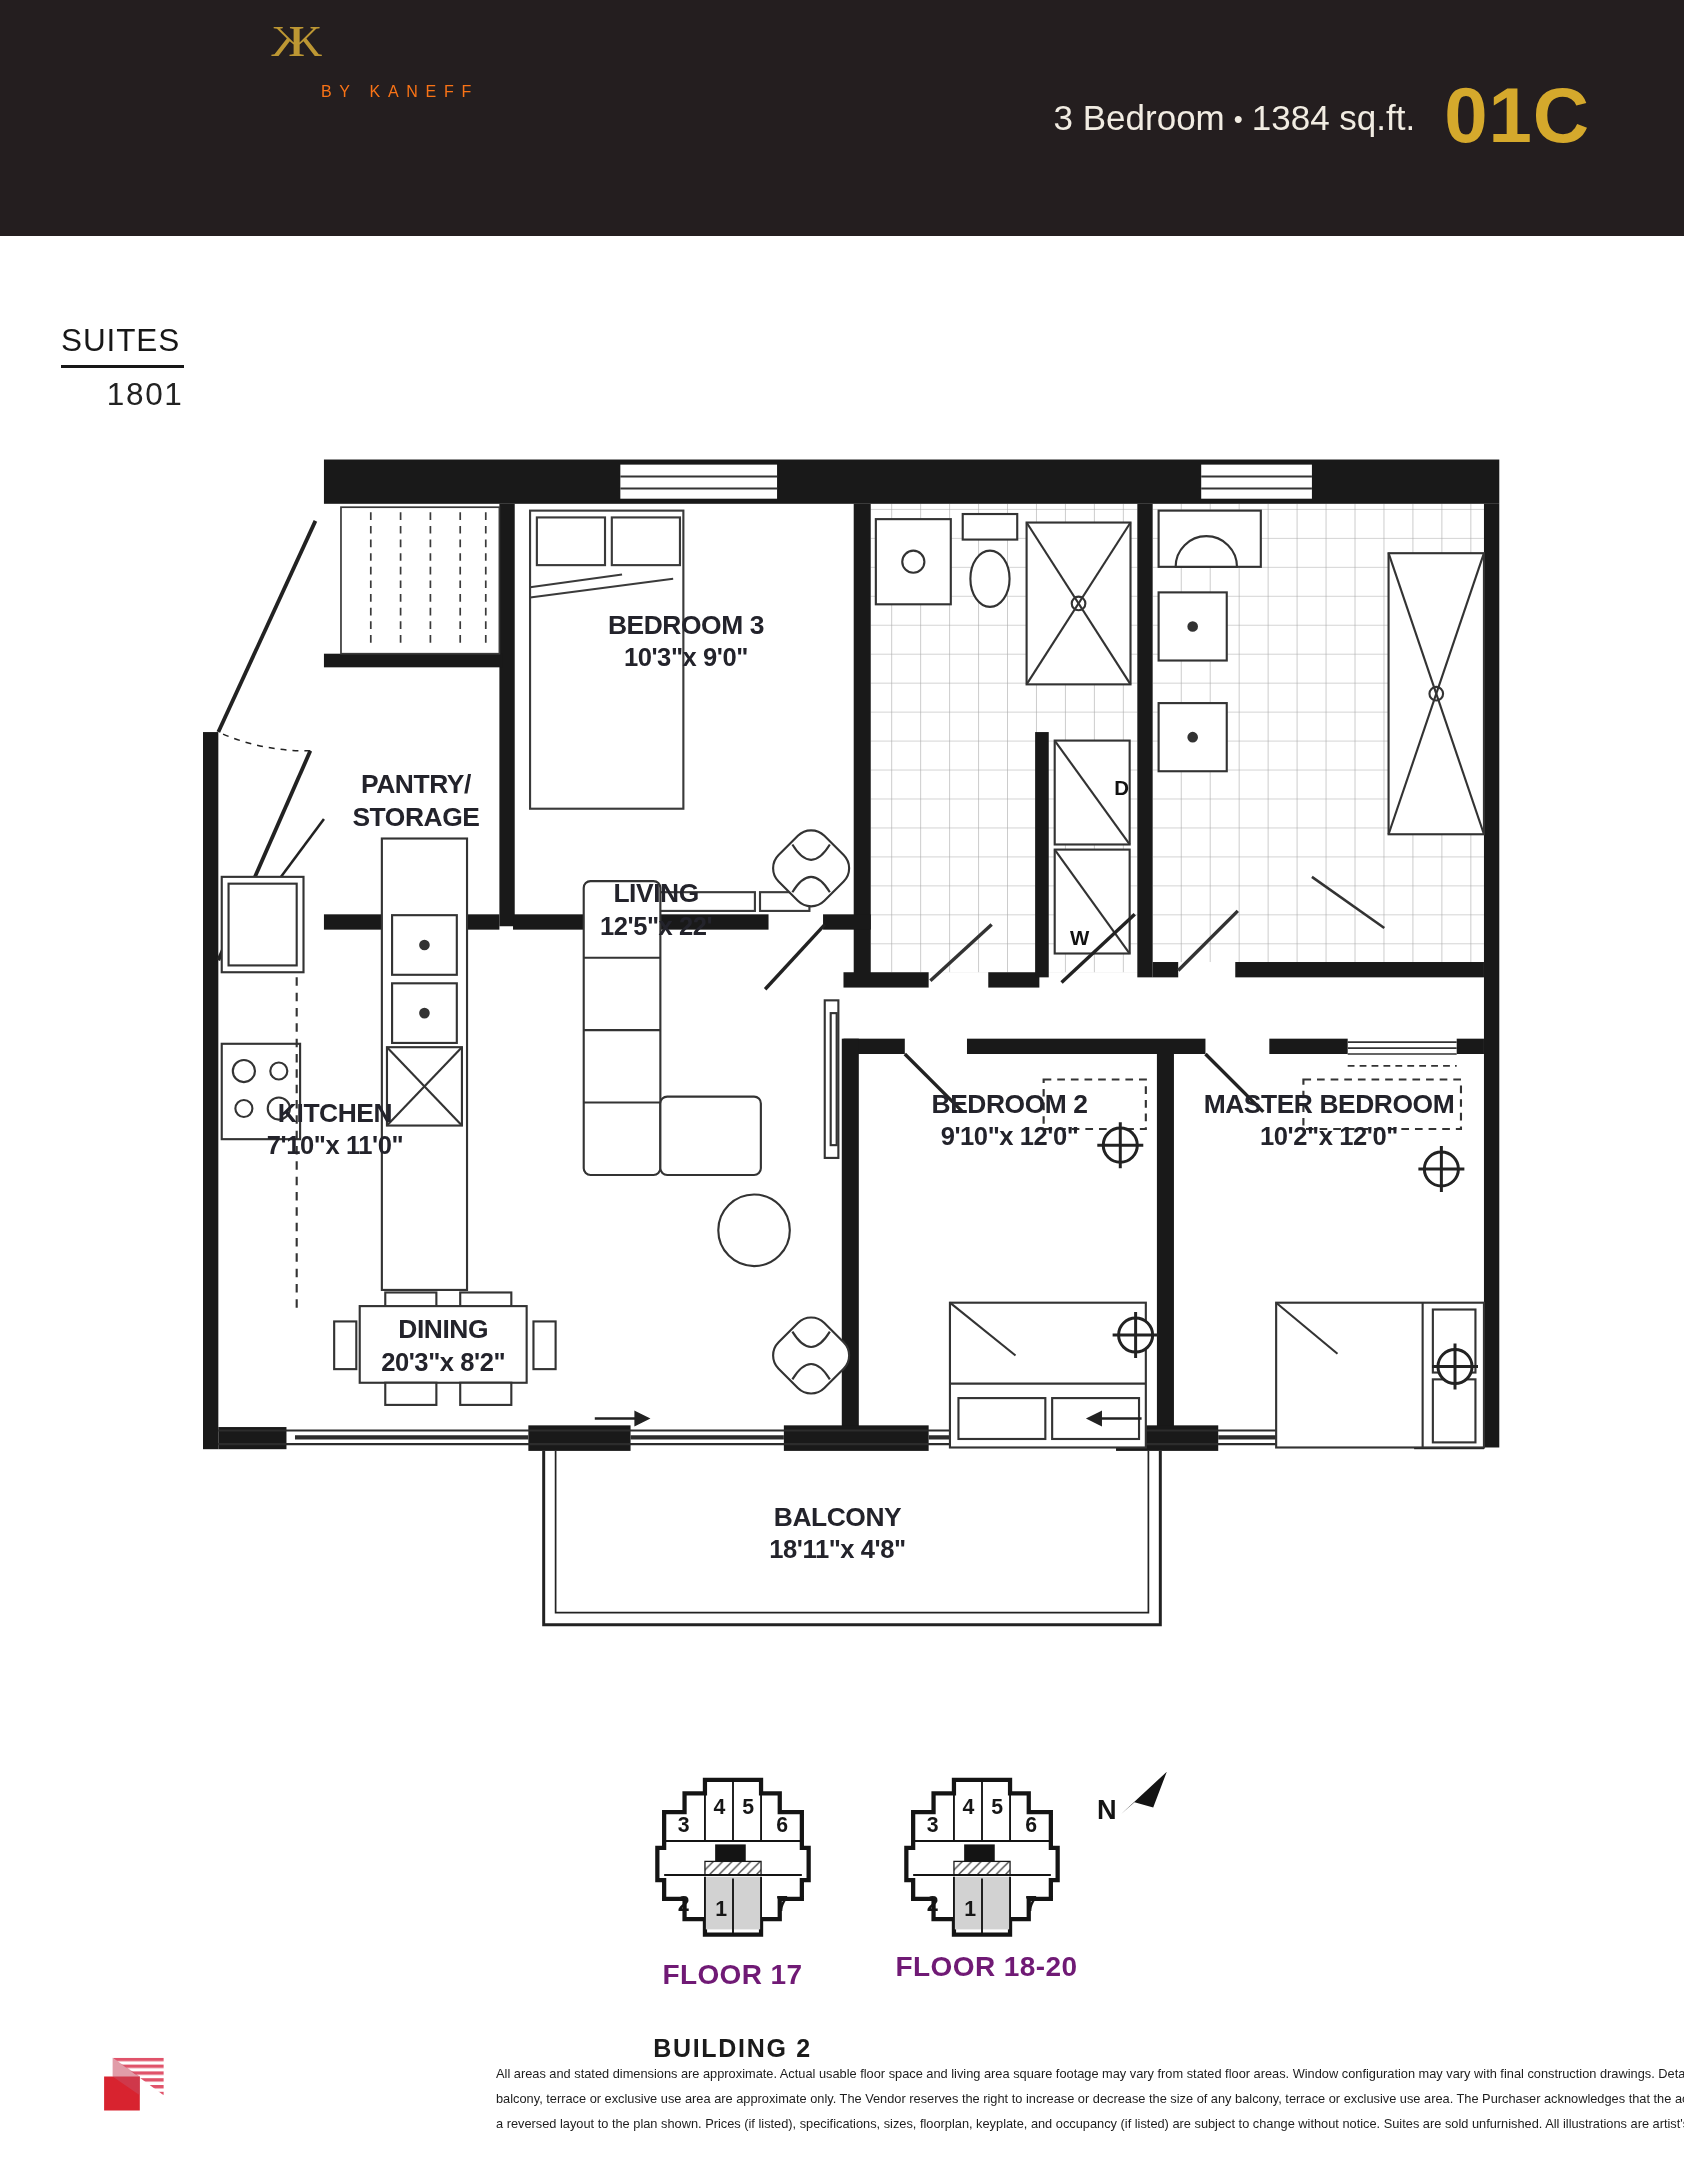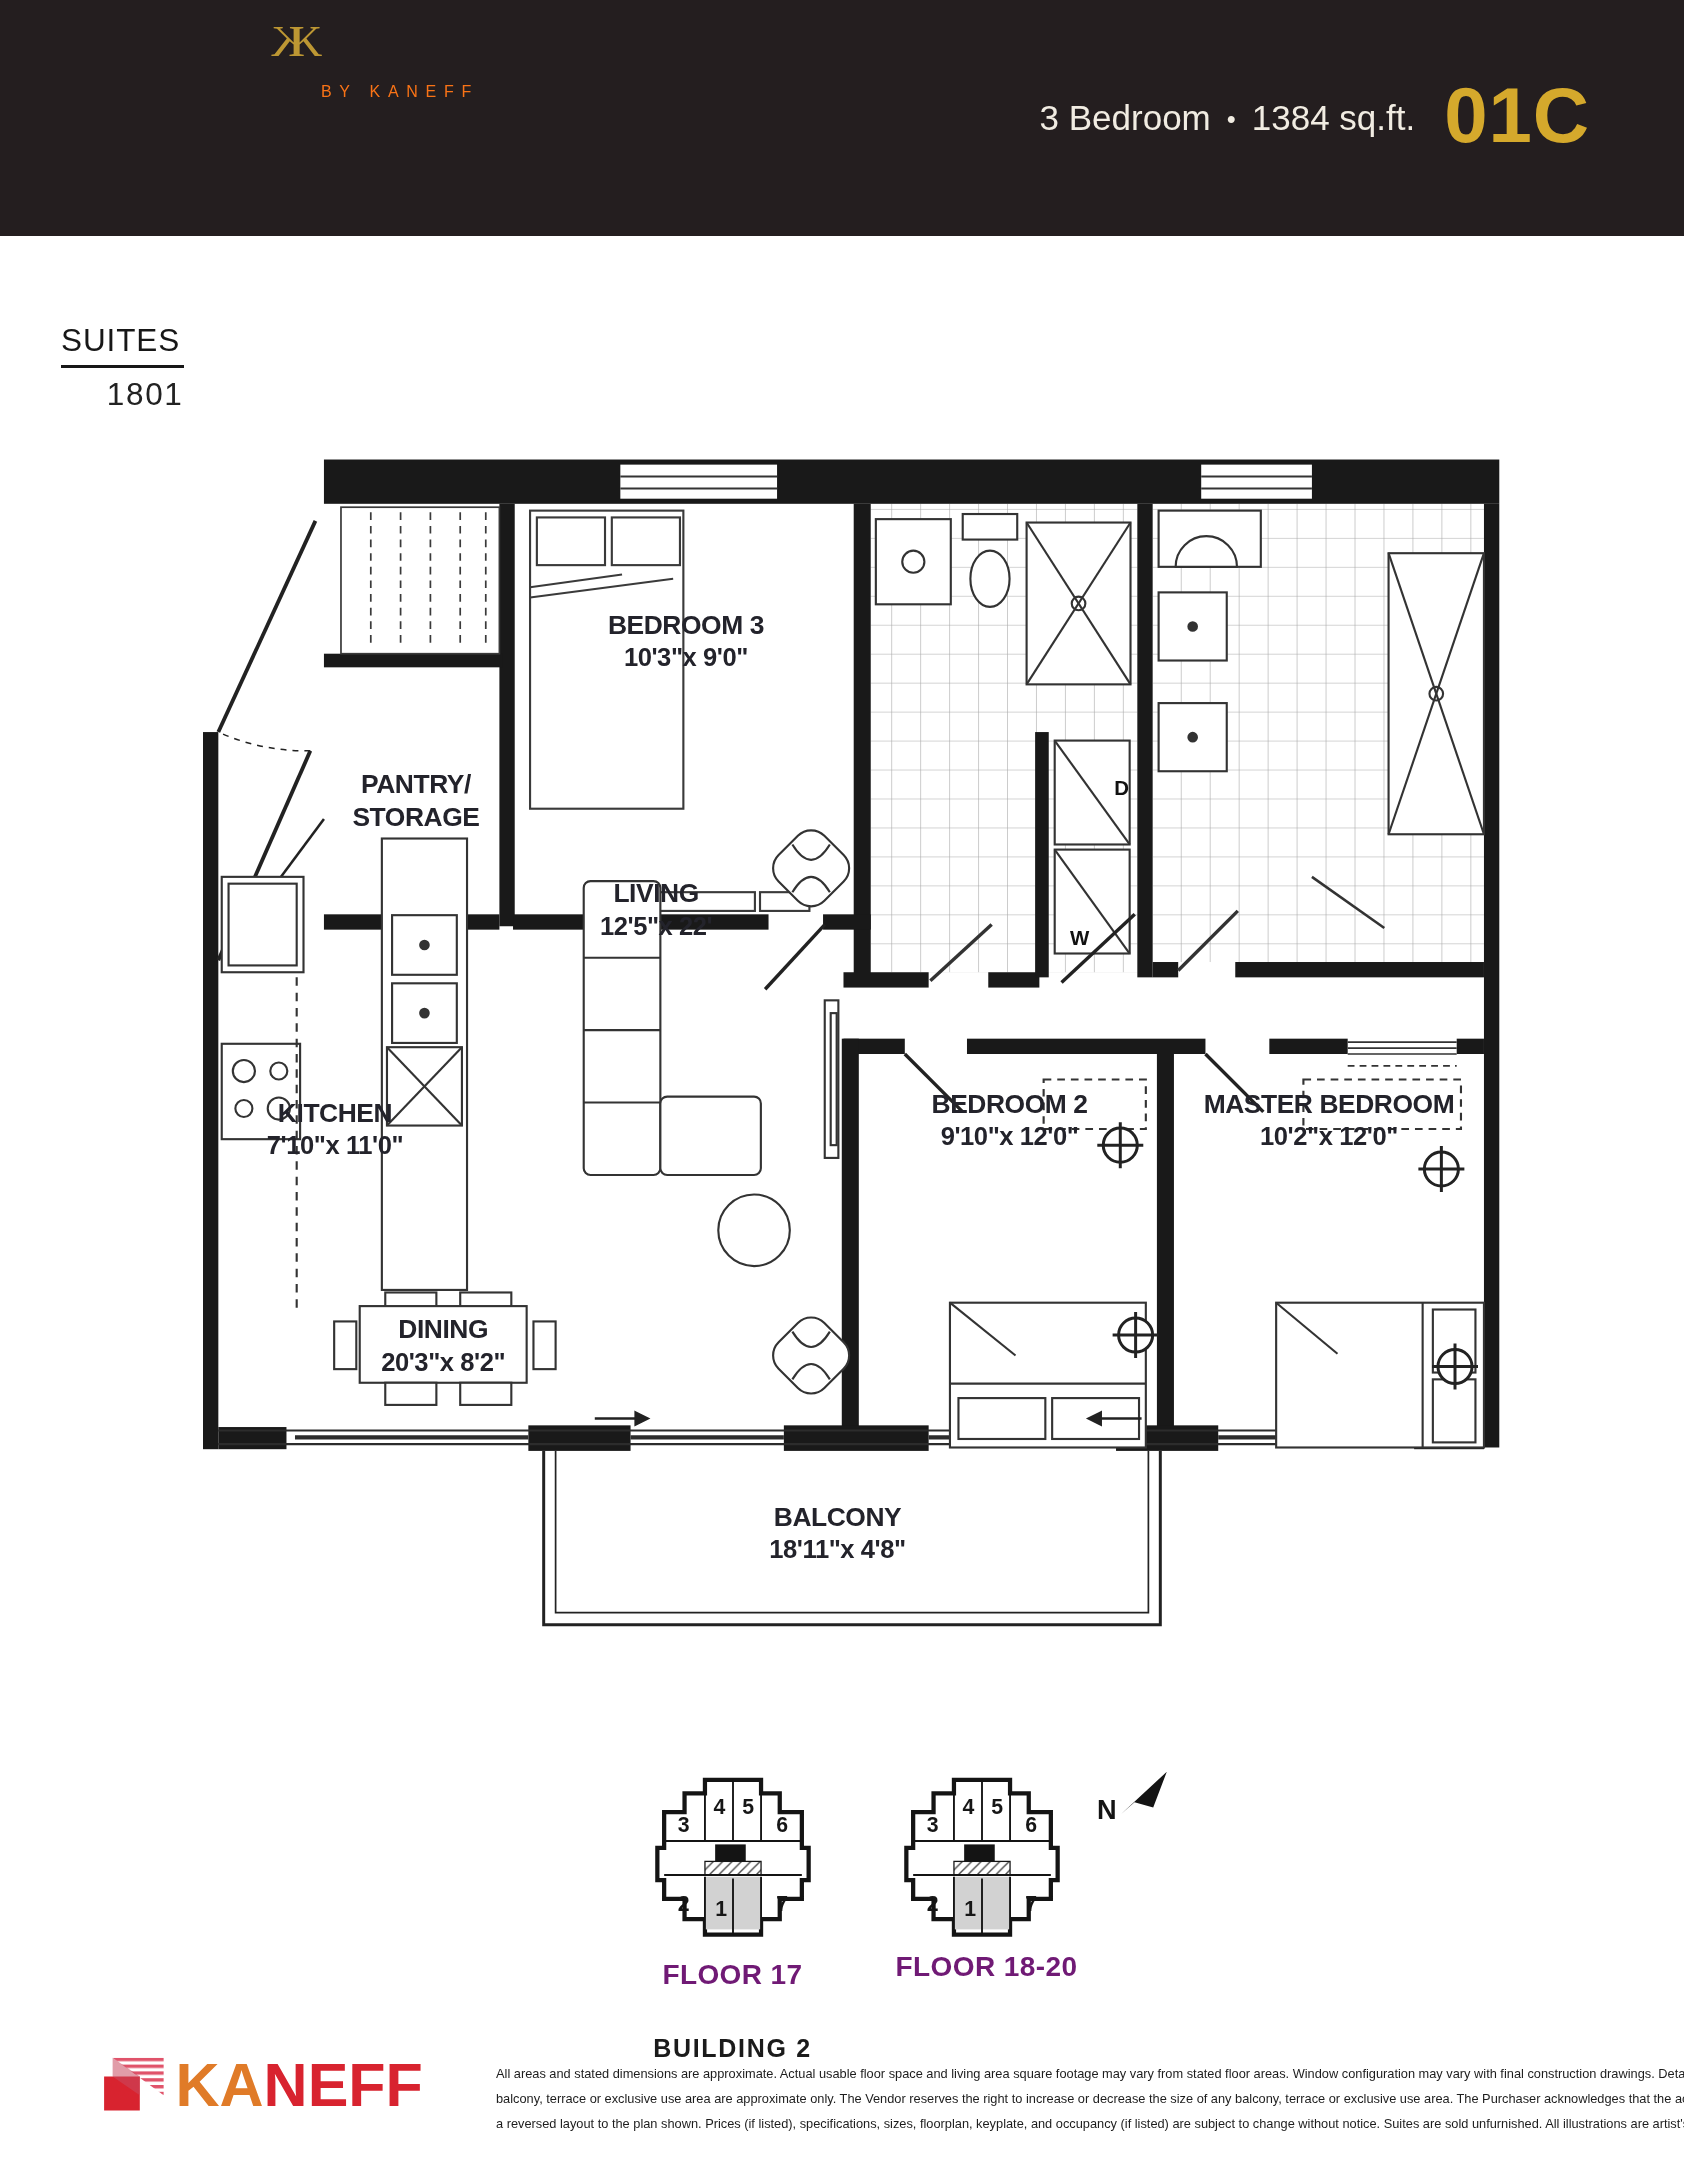--- a/index.html
+++ b/index.html
@@ -10,21 +10,21 @@
   }
   
   .header { position:absolute; left:0; top:0; width:1685px; height:236px; background:#241e1f; }
   .brand { position:absolute; left:109px; top:19px; width:375px; text-align:center; }
   .monogram { font-family:"Liberation Serif", serif; color:#bd9733; font-size:44px; line-height:46px; height:55px; }
   .monogram .mg { display:inline-block; font-weight:400; }
   .monogram .flip { transform:scaleX(-1); margin-right:-12px; }
   .wordmark { font-family:"Liberation Serif", serif; color:#f3eee5; font-size:60px; letter-spacing:5.1px; font-weight:400; white-space:nowrap; }
   .tagline { color:#f97316; font-size:16px; letter-spacing:7.7px; text-align:right; margin-top:8.5px; padding-right:5.1px; }
   .header-right { position:absolute; right:95px; top:0; height:236px; display:flex; align-items:center; gap:29px; }
-  .unit-line { color:#f1ece2; font-size:35px; display:flex; align-items:center; gap:16px; white-space:nowrap; }
+  .unit-line { color:#f1ece2; font-size:35px; display:flex; align-items:center; gap:9px; white-space:nowrap; }
   .unit-bullet { font-size:25.6px; position:relative; top:1.7px; }
   .unit-code { color:#d5a92c; font-size:78px; font-weight:700; letter-spacing:0.9px; line-height:1; padding-bottom:5.1px; }
   
   .suites { position:absolute; left:61px; top:322px; }
   .suites-label { display:inline-block; font-size:31.5px; font-weight:400; letter-spacing:0.9px; color:#171717;
                   border-bottom:3.4px solid #171717; padding:0 3.4px 6px 0; }
   .suites-number { font-size:31.5px; margin-top:7.7px; color:#222; letter-spacing:1.7px;text-align:right; }
   
   .plan { position:absolute; left:196px; top:451px; }
   .rlabel, .rdims { font-family:"Liberation Sans", sans-serif; font-weight:700; fill:#23232b; letter-spacing:-0.5px; }
@@ -369,21 +369,20 @@
     <defs>
       <pattern id="ks" width="8" height="8" patternUnits="userSpaceOnUse">
         <rect width="8" height="8" fill="#fff"></rect>
         <rect width="8" height="4" fill="#e0536a"></rect>
       </pattern>
     </defs>
     <polygon points="16,8 76,8 76,52" fill="url(#ks)"></polygon>
     <rect x="6" y="30" width="42" height="40" fill="#d8232f"></rect>
     <polygon points="16,8 48,30 48,52 16,30" fill="#c94b60" opacity="0.55"></polygon>
   </svg>
-  <div class="kaneff-word"><span class="kaneff-ka">KA</span><span class="kaneff-neff">NEFF</span></div>
 </div>
 
 <div class="disclaimer">
   <div>All areas and stated dimensions are approximate. Actual usable floor space and living area square footage may vary from stated floor areas. Window configuration may vary with final construction drawings. Details and dimensions of each</div>
   <div>balcony, terrace or exclusive use area are approximate only. The Vendor reserves the right to increase or decrease the size of any balcony, terrace or exclusive use area. The Purchaser acknowledges that the actual unit purchased may be</div>
   <div>a reversed layout to the plan shown. Prices (if listed), specifications, sizes, floorplan, keyplate, and occupancy (if listed) are subject to change without notice. Suites are sold unfurnished. All illustrations are artist's concept only. E. &amp; O.E.</div>
 </div>
 
 
 </body></html>

